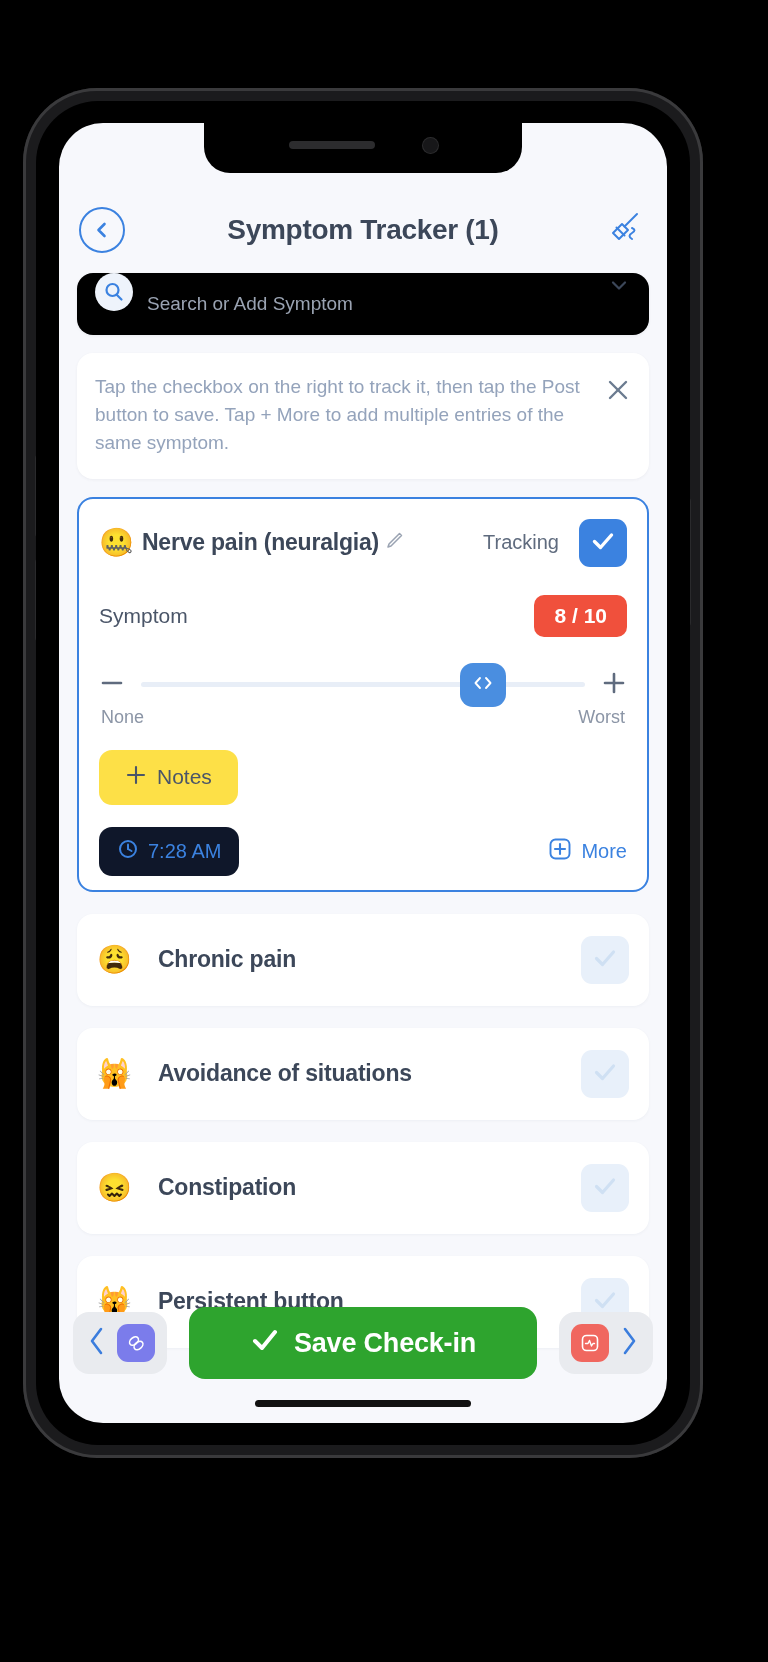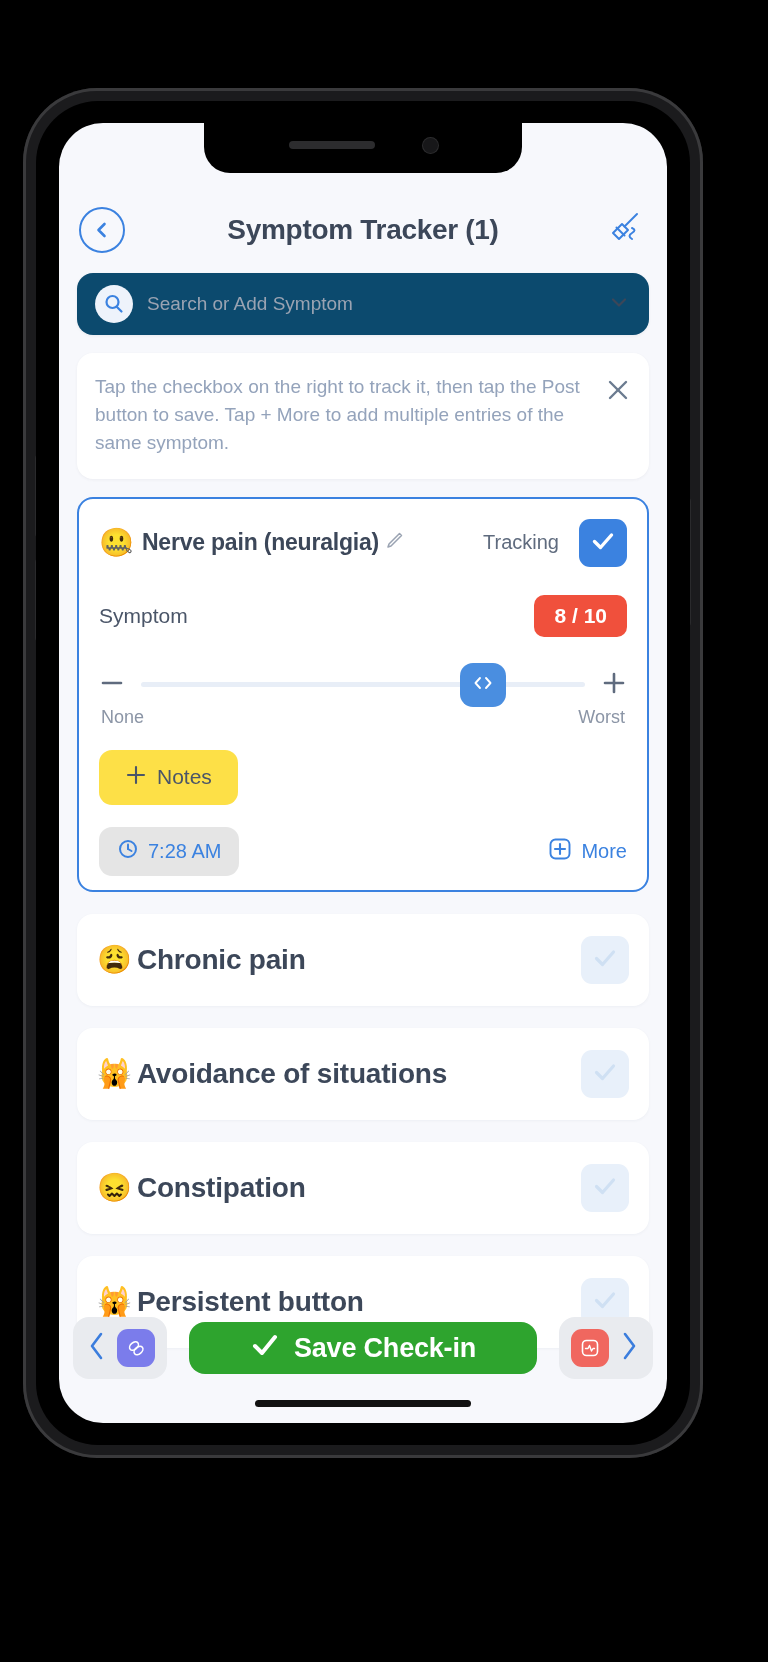--- a/index.html
+++ b/index.html
@@ -131,25 +131,24 @@
   .broom-btn {
     width: 46px; height: 46px;
     display: flex; align-items: center; justify-content: center;
     flex: 0 0 auto;
     cursor: pointer;
   }
 
   
   .search-bar {
     margin: 6px 18px 0 18px;
-    background: #0c4a6e;
+    background: #000000;
     border-radius: 16px;
     height: 62px;
     display: flex;
-    align-items: center;
     padding: 0 18px;
     box-shadow: 0 1px 3px rgba(60,71,89,.07);
   }
   .search-icon-wrap {
     width: 38px; height: 38px;
     background: #eef3fb;
     border-radius: 50%;
     display: flex; align-items: center; justify-content: center;
     flex: 0 0 auto;
   }
@@ -315,21 +314,21 @@
 
   .sc-bottom {
     display: flex;
     align-items: center;
     margin-top: 22px;
   }
   .time-chip {
     display: inline-flex;
     align-items: center;
     gap: 9px;
-    background: #e5e5e5;
+    background: #0f172a;
     border-radius: 13px;
     padding: 11px 18px;
     cursor: pointer;
   }
   .time-chip span {
     font-size: 20px;
     color: #3b82e0;
   }
   .more-btn {
     margin-left: auto;
@@ -349,24 +348,24 @@
     border-radius: 16px;
     height: 92px;
     margin-top: 22px;
     display: flex;
     align-items: center;
     padding: 0 20px;
     box-shadow: 0 1px 3px rgba(60,71,89,.05);
   }
   .sr-emoji { font-size: 28px; flex: 0 0 auto; line-height: 1; }
   .sr-name {
-    font-size: 28px;
+    font-size: 23px;
     font-weight: bold;
     color: #3c4759;
-    margin-left: 5px;
+    margin-left: 26px;
     letter-spacing: -0.2px;
   }
   .sr-check {
     margin-left: auto;
     width: 48px; height: 48px;
     background: #e8f0fa;
     border-radius: 11px;
     display: flex; align-items: center; justify-content: center;
     flex: 0 0 auto;
     cursor: pointer;
@@ -399,21 +398,21 @@
     display: flex; align-items: center; justify-content: center;
     flex: 0 0 auto;
   }
   .mini-icon.purple { background: #7b7ceb; }
   .mini-icon.red { background: #f0675f; }
   .save-btn {
     flex: 1;
     margin: 0 22px;
     background: #2ea42e;
     border-radius: 16px;
-    height: 52px;
+    height: 72px;
     display: flex;
     align-items: center;
     justify-content: center;
     gap: 14px;
     cursor: pointer;
   }
   .save-btn span {
     color: #ffffff;
     font-size: 27px;
     font-weight: bold;

